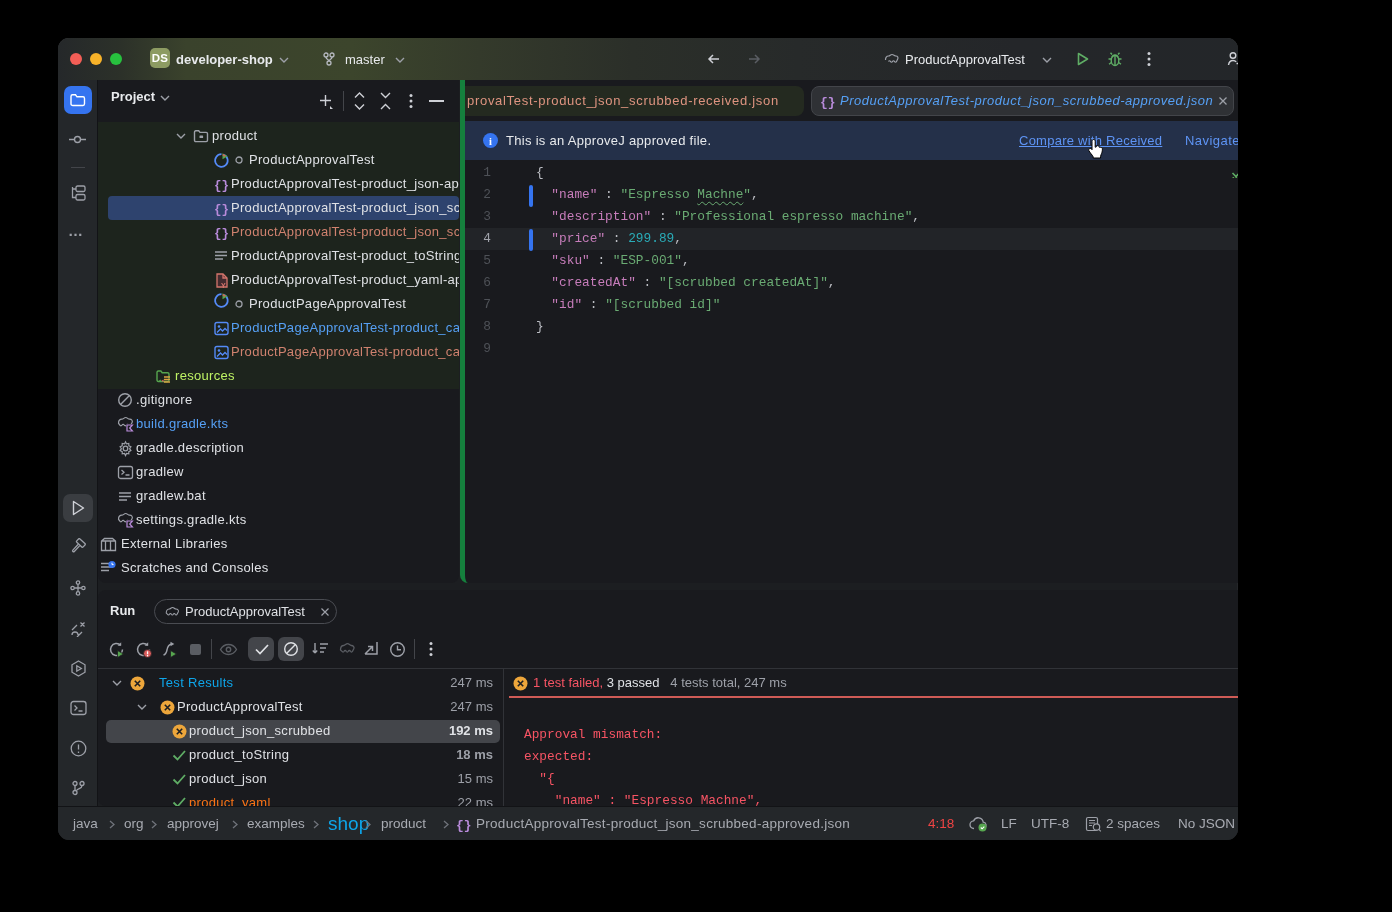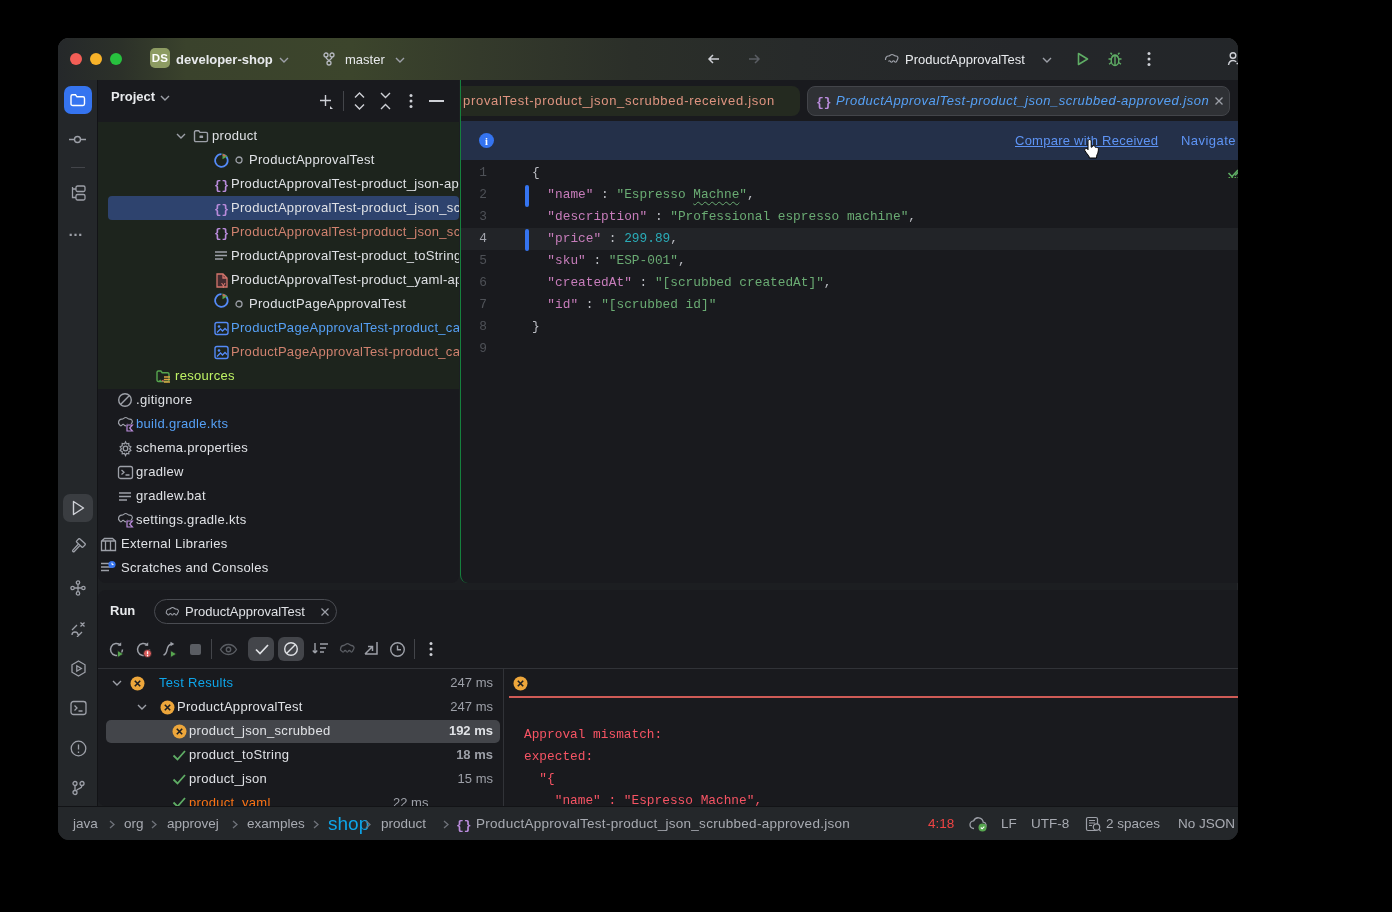--- a/index.html
+++ b/index.html
@@ -4,21 +4,21 @@
 html,body{margin:0;padding:0;background:#000;width:1392px;height:912px;overflow:hidden}
 *{box-sizing:border-box}
 body{font-family:"Liberation Sans",sans-serif;-webkit-font-smoothing:antialiased;font-size:13px;color:#dfe1e5}
 .abs{position:absolute}
 #win{position:absolute;left:58px;top:38px;width:1180px;height:802px;background:#1c1e21;border-radius:11px;overflow:hidden;box-shadow:inset 0 1px 0 rgba(255,255,255,.12),inset 0 0 0 1px rgba(255,255,255,.04)}
 #header{position:absolute;left:0;top:0;width:1276px;height:42px;background:linear-gradient(90deg,#25282a 0%,#2c3129 5%,#3a422c 10%,#3c452c 23%,#343a2b 33%,#2b2f29 45%,#272a2a 58%,#242629 75%,#232629 100%)}
 .tl{position:absolute;top:14.5px;width:12px;height:12px;border-radius:50%}
 #leftstrip{position:absolute;left:0;top:42px;width:40px;height:726px;background:#24272a;border-right:1px solid #121316}
 #rightstrip{position:absolute;left:1236px;top:42px;width:40px;height:726px;background:#24272a;border-left:1px solid #121316}
 #project{position:absolute;left:40px;top:42px;width:361px;height:503px;background:#191a1e;overflow:hidden;border-radius:0 0 8px 8px}
-#editor{position:absolute;left:402px;top:42px;width:834px;height:503px;background:#191a1e;overflow:hidden;border-left:1px solid #15803d;border-radius:0 0 8px 8px}
+#editor{position:absolute;left:402px;top:42px;width:834px;height:503px;background:#191a1e;overflow:hidden;border-left:5px solid #15803d;border-radius:0 0 8px 8px}
 #runpanel{position:absolute;left:40px;top:542px;width:1196px;height:226px;background:transparent;overflow:hidden}
 #statusbar{position:absolute;left:0;top:768px;width:1276px;height:34px;background:#24272a;border-top:1px solid #121316}
 .ic{position:absolute}
 svg{display:block}
 .row{position:absolute;white-space:nowrap}
 .mono{font-family:"Liberation Mono",monospace;font-size:12.8px}
 .grn{color:#6aab73}.pnk{color:#c77dbb}.cyn{color:#2aacb8}.pun{color:#bcbec4}
 </style></head>
 <body>
 <div id="win">
@@ -299,21 +299,21 @@
 <div class="row" style="top:116px;left:133px;height:24px;line-height:24px;color:#dfe1e5;letter-spacing:.3px">ProductApprovalTest-product_json_scrubbed-approved.json</div>
 <div class="row" style="top:140px;left:133px;height:24px;line-height:24px;color:#d0826f;letter-spacing:.3px">ProductApprovalTest-product_json_scrubbed-received.json</div>
 <div class="row" style="top:164px;left:133px;height:24px;line-height:24px;color:#dfe1e5;letter-spacing:.3px">ProductApprovalTest-product_toString-approved.txt</div>
 <div class="row" style="top:188px;left:133px;height:24px;line-height:24px;color:#dfe1e5;letter-spacing:.3px">ProductApprovalTest-product_yaml-approved.yaml</div>
 <div class="row" style="top:212px;left:151px;height:24px;line-height:24px;color:#dfe1e5;letter-spacing:.3px">ProductPageApprovalTest</div>
 <div class="row" style="top:236px;left:133px;height:24px;line-height:24px;color:#56a0f5;letter-spacing:.3px">ProductPageApprovalTest-product_card-approved.png</div>
 <div class="row" style="top:260px;left:133px;height:24px;line-height:24px;color:#d0826f;letter-spacing:.3px">ProductPageApprovalTest-product_card-received.png</div>
 <div class="row" style="top:284px;left:77px;height:24px;line-height:24px;color:#bef264;letter-spacing:.3px">resources</div>
 <div class="row" style="top:308px;left:38px;height:24px;line-height:24px;color:#dfe1e5;letter-spacing:.3px">.gitignore</div>
 <div class="row" style="top:332px;left:38px;height:24px;line-height:24px;color:#56a0f5;letter-spacing:.3px">build.gradle.kts</div>
-<div class="row" style="top:356px;left:38px;height:24px;line-height:24px;color:#dfe1e5;letter-spacing:.3px">schema.properties</div>
+<div class="row" style="top:356px;left:38px;height:24px;line-height:24px;color:#dfe1e5;letter-spacing:.3px">gradle.description</div>
 <div class="row" style="top:380px;left:38px;height:24px;line-height:24px;color:#dfe1e5;letter-spacing:.3px">gradlew</div>
 <div class="row" style="top:404px;left:38px;height:24px;line-height:24px;color:#dfe1e5;letter-spacing:.3px">gradlew.bat</div>
 <div class="row" style="top:428px;left:38px;height:24px;line-height:24px;color:#dfe1e5;letter-spacing:.3px">settings.gradle.kts</div>
 <div class="row" style="top:452px;left:23px;height:24px;line-height:24px;color:#dfe1e5;letter-spacing:.3px">External Libraries</div>
 <div class="row" style="top:476px;left:23px;height:24px;line-height:24px;color:#dfe1e5;letter-spacing:.3px">Scratches and Consoles</div>
 </div>
 <div id="editor">
 <div class="abs" style="left:-8px;top:6px;width:347px;height:30px;border-radius:8px;background:#242a20"></div>
 <div class="abs" style="left:2px;top:8px;line-height:26px;color:#de9480;letter-spacing:.7px">provalTest-product_json_scrubbed-received.json</div>
 <div class="abs" style="left:346px;top:6px;width:423px;height:30px;border-radius:8px;background:#2f3135;border:1px solid #43454a"></div>
@@ -330,20 +330,21 @@
 <svg class="ic" style="left:815px;top:13px" width="4" height="16">
         <circle cx="2" cy="2.5" r="1.5" fill="#ced0d6"></circle>
         <circle cx="2" cy="8" r="1.5" fill="#ced0d6"></circle>
         <circle cx="2" cy="13.5" r="1.5" fill="#ced0d6"></circle>
       </svg>
 <div class="abs" style="left:0;top:41px;width:834px;height:39px;background:#243049"></div>
 <svg class="ic" style="left:17px;top:52px" width="17" height="17">
         <circle cx="8.5" cy="8.5" r="7.5" fill="#3574f0"></circle>
         <text x="7" y="12.5" font-size="10.5" font-weight="bold" fill="#fff" font-family="Liberation Serif,serif">i</text>
       </svg>
+<div class="abs" style="left:41px;top:48px;line-height:26px;color:#e8eaed;letter-spacing:.3px">This is an ApproveJ approved file.</div>
 <div class="abs" style="left:554px;top:48px;line-height:26px;color:#5e94f5;text-decoration:underline;letter-spacing:.25px">Compare with Received</div>
 <div class="abs" style="left:720px;top:48px;line-height:26px;color:#5e94f5;letter-spacing:.45px">Navigate to Test</div>
 <svg class="ic" style="left:620px;top:58px;z-index:30" width="20" height="24">
         <path d="M7 3.2c0-1 .7-1.7 1.6-1.7.9 0 1.6.7 1.6 1.7v6l1-.2c.5-2 3-1.6 3 .2l1.6.1c1 .1 1.6.8 1.6 1.8 0 2.6-.6 4-1.3 5.5-.5 1-.6 2.3-.6 3.4H8.3c0-1-.3-1.9-1-2.7-1.4-1.7-2.6-3-3.4-4.6-.4-.8-.2-1.7.6-2.1.7-.4 1.7-.2 2.1.5l.4.6z" fill="#fff" stroke="#000" stroke-width="1"></path>
       </svg>
 <div class="abs" style="left:0;top:148px;width:834px;height:22px;background:#222428"></div>
 <div class="abs" style="left:64px;top:105px;width:3.5px;height:22px;background:#3574f0;border-radius:2px"></div>
 <div class="abs" style="left:64px;top:149px;width:3.5px;height:22px;background:#3574f0;border-radius:2px"></div>
 <div class="abs mono" style="left:0;top:82px;width:26px;height:22px;line-height:22px;text-align:right;color:#4e5157">1</div>
 <div class="abs mono" style="left:0;top:104px;width:26px;height:22px;line-height:22px;text-align:right;color:#4e5157">2</div>
@@ -475,25 +476,26 @@
 <div class="abs" style="left:295px;top:91px;width:100px;height:24px;line-height:24px;text-align:right;color:#9da0a8;font-weight:normal">247 ms</div>
 <div class="abs" style="letter-spacing:.3px;left:79px;top:115px;height:24px;line-height:24px;color:#dfe1e5">ProductApprovalTest</div>
 <div class="abs" style="left:295px;top:115px;width:100px;height:24px;line-height:24px;text-align:right;color:#9da0a8;font-weight:normal">247 ms</div>
 <div class="abs" style="letter-spacing:.3px;left:91px;top:139px;height:24px;line-height:24px;color:#dfe1e5">product_json_scrubbed</div>
 <div class="abs" style="left:295px;top:139px;width:100px;height:24px;line-height:24px;text-align:right;color:#dfe1e5;font-weight:bold">192 ms</div>
 <div class="abs" style="letter-spacing:.3px;left:91px;top:163px;height:24px;line-height:24px;color:#dfe1e5">product_toString</div>
 <div class="abs" style="left:295px;top:163px;width:100px;height:24px;line-height:24px;text-align:right;color:#9da0a8;font-weight:bold">18 ms</div>
 <div class="abs" style="letter-spacing:.3px;left:91px;top:187px;height:24px;line-height:24px;color:#dfe1e5">product_json</div>
 <div class="abs" style="left:295px;top:187px;width:100px;height:24px;line-height:24px;text-align:right;color:#9da0a8;font-weight:normal">15 ms</div>
 <div class="abs" style="letter-spacing:.3px;left:91px;top:211px;height:24px;line-height:24px;color:#f97316">product_yaml</div>
-<div class="abs" style="left:295px;top:211px;width:100px;height:24px;line-height:24px;text-align:left;color:#9da0a8;font-weight:normal">22 ms</div>
+<div class="abs" style="left:295px;top:211px;width:100px;height:24px;line-height:24px;text-align:right;color:#9da0a8;font-weight:normal">22 ms</div>
 <svg class="ic" style="left:415px;top:96px" width="15" height="15">
         <circle cx="7.5" cy="7.5" r="7" fill="#eda63b"></circle>
         <path d="M4.8 4.8l5.4 5.4M10.2 4.8l-5.4 5.4" stroke="#1e1f22" stroke-width="1.6"></path>
       </svg>
+<div class="abs" style="left:435px;top:91px;height:24px;line-height:24px"><span style="color:#f75464">1 test failed,</span><span style="color:#dfe1e5"> 3 passed</span><span style="color:#9da0a8">&nbsp;&nbsp;&nbsp;4 tests total, 247 ms</span></div>
 <div class="abs" style="left:411px;top:116px;width:747px;height:2px;background:#cf5b56"></div>
 <div class="abs mono" style="left:426px;top:144px;height:22px;line-height:22px;color:#f75464;white-space:pre">Approval mismatch:</div>
 <div class="abs mono" style="left:426px;top:166px;height:22px;line-height:22px;color:#f75464;white-space:pre">expected:</div>
 <div class="abs mono" style="left:426px;top:188px;height:22px;line-height:22px;color:#f75464;white-space:pre">&nbsp;&nbsp;"{</div>
 <div class="abs mono" style="left:426px;top:210px;height:22px;line-height:22px;color:#f75464;white-space:pre">&nbsp;&nbsp;&nbsp;&nbsp;"name" : "Espresso Machne",</div>
 <svg class="ic" style="left:1169px;top:131px" width="14" height="15">
         <path d="M7 14V2M3 6l4-4 4 4" fill="none" stroke="#9da0a8" stroke-width="1.4"></path>
       </svg>
 <svg class="ic" style="left:1169px;top:158px" width="14" height="15">
         <path d="M7 1v12M3 9l4 4 4-4" fill="none" stroke="#9da0a8" stroke-width="1.4"></path>

